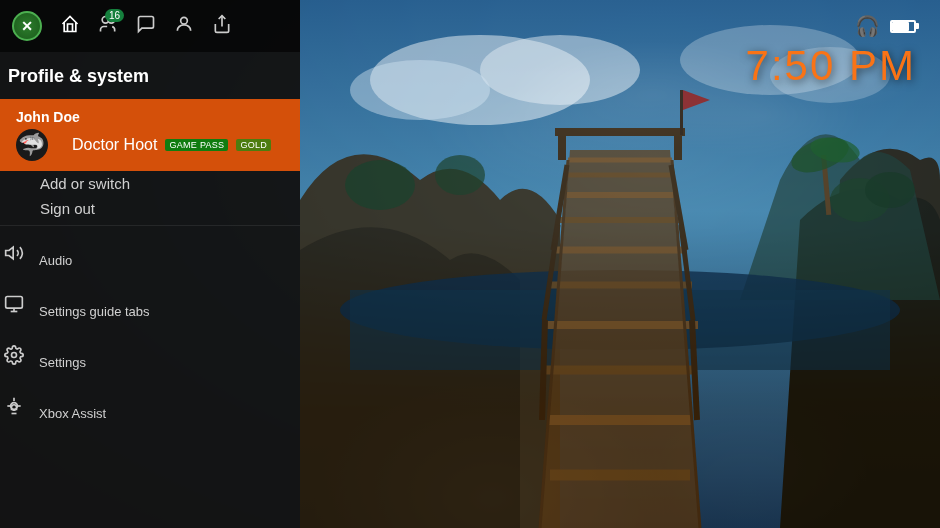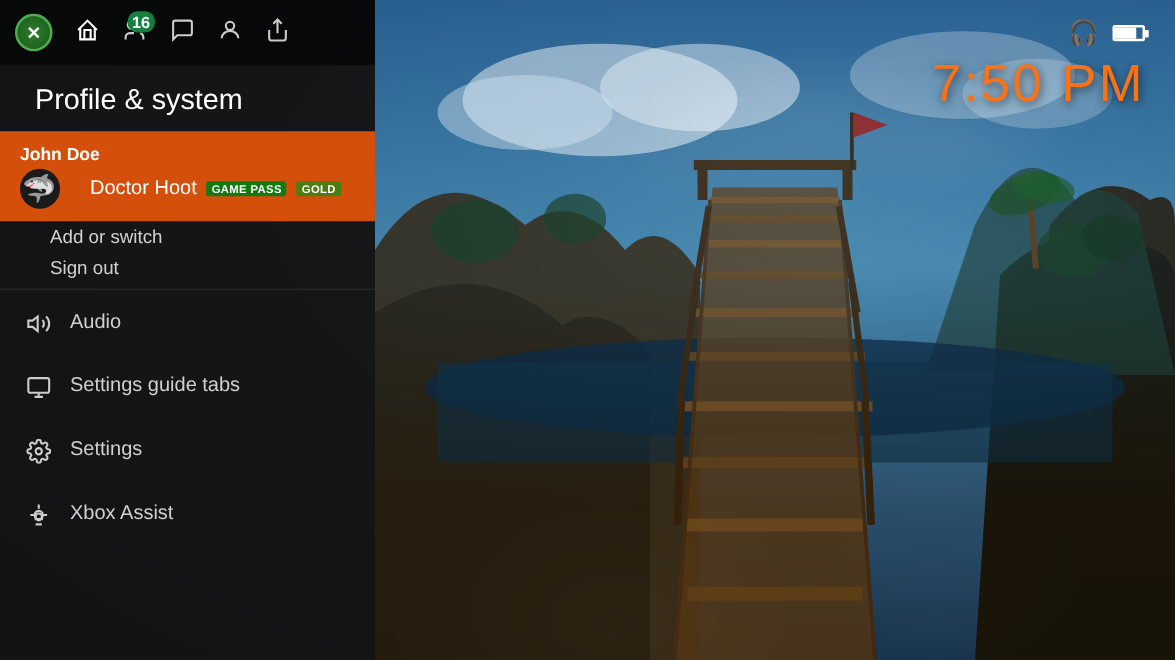--- a/index.html
+++ b/index.html
@@ -79,32 +79,32 @@
     .nav-icon.active {
       color: #fff;
     }
 
     .nav-badge {
       position: absolute;
       top: -5px;
       right: -6px;
       background: #15803d;
       color: #fff;
-      font-size: 13px;
+      font-size: 10px;
       border-radius: 8px;
       padding: 1px 4px;
-      font-weight: bold;
+      font-weight: normal;
     }
 
     
     .section-title {
       color: #fff;
-      font-size: 23px;
-      font-weight: 400;
-      padding: 14px 28px 12px;
+      font-size: 18px;
+      font-weight: 700;
+      padding: 14px 8px 12px;
     }
 
     
     .profile-item {
       background: #d4500a;
       padding: 10px 16px;
       display: flex;
       flex-direction: column;
       gap: 4px;
       cursor: pointer;
@@ -137,45 +137,45 @@
 
     .gamertag-text {
       color: #fff;
       font-size: 16px;
       font-weight: 500;
       margin-left: 16px;
     }
 
     .badge {
       font-size: 9px;
-      font-weight: 700;
+      font-weight: 400;
       padding: 1px 4px;
       border-radius: 2px;
       letter-spacing: 0.3px;
       text-transform: uppercase;
     }
 
     .badge-gamepass {
       background: #107c10;
       color: #fff;
     }
 
     .badge-gold {
       background: #4d7c0f;
       color: #fff;
     }
 
     
     .menu-item {
       display: flex;
-      align-items: flex-start;
+      align-items: flex-end;
       gap: 14px;
-      padding: 13px 20px;
+      padding: 13px 3px;
       color: #d0d0d0;
-      font-size: 16px;
+      font-size: 13px;
       cursor: pointer;
       transition: background 0.15s;
     }
 
     .menu-icon {
       width: 22px;
       text-align: center;
       font-size: 17px;
       color: #ccc;
       flex-shrink: 0;

